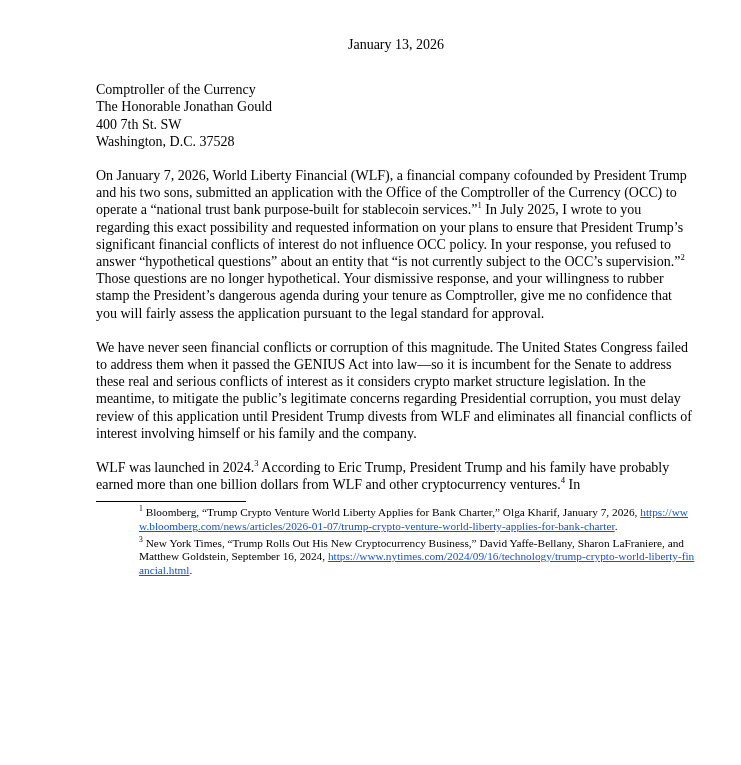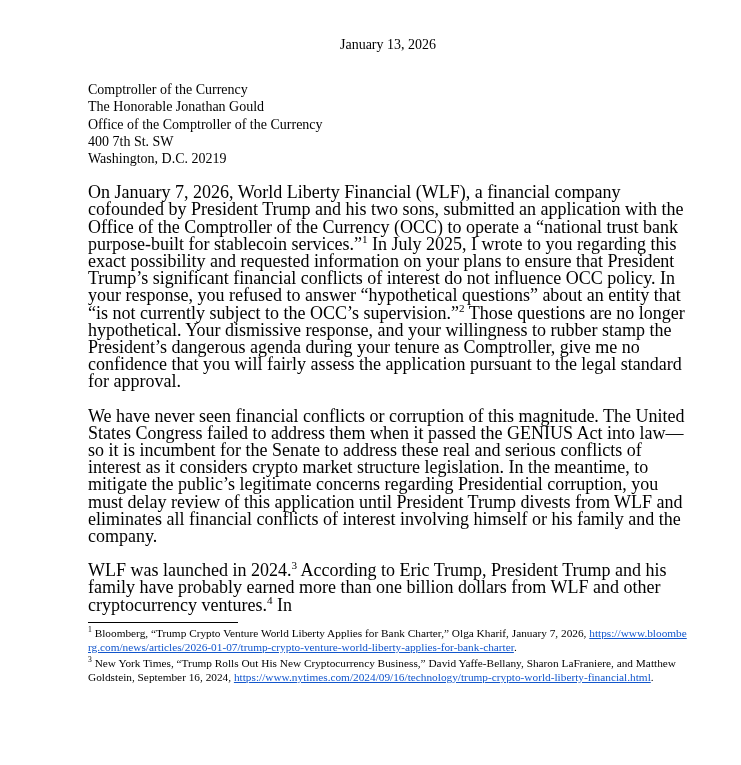--- a/index.html
+++ b/index.html
@@ -9,20 +9,21 @@
   }
   .page {
     position: relative;
     width: 741px;
     height: 765px;
     background: #ffffff;
     color: #000000;
     font-family: "Liberation Serif", "DejaVu Serif", serif;
     overflow: hidden;
     box-sizing: border-box;
+    padding-left: 8px;
   }
   .date-line {
     margin: 36px 0 0 88px;
     width: 600px;
     text-align: center;
     font-size: 14px;
     line-height: 17.2px;
   }
   .content {
     margin-left: 88px;
@@ -33,38 +34,39 @@
     font-size: 14px;
     line-height: 17.2px;
   }
   .salutation {
     margin-top: 14px;
     font-size: 14px;
     line-height: 17.2px;
   }
   .para {
     margin: 17px 0 0 0;
-    font-size: 18px;
+    font-size: 14px;
     line-height: 17.2px;
     text-align: left;
   }
   sup.fn-ref {
     font-size: 0.62em;
     line-height: 0;
   }
   .fn-sep {
     margin-top: 8px;
     width: 150px;
     height: 0;
     border-top: 1.6px solid #000000;
   }
   .footnotes {
     margin-top: 4px;
     font-size: 11.3px;
     line-height: 13.8px;
+    margin-left: 43px;
   }
   .footnote {
     margin-top: 2.5px;
   }
   .footnote sup {
     font-size: 0.68em;
     line-height: 0;
   }
   a.fn-link {
     color: var(--link-color, #1155CC);
@@ -74,23 +76,22 @@
 </style>
 </head>
 <body>
 
 <div class="page">
   <div class="date-line">January 13, 2026</div>
   <div class="content">
     <div class="address-block">
         <div>Comptroller of the Currency</div>
         <div>The Honorable Jonathan Gould</div>
-        <div>Office of the Comptroller of the Currency</div>
         <div>400 7th St. SW</div>
-        <div>Washington, D.C. 20219</div>
+        <div>Washington, D.C. 37528</div>
       </div>
     <div class="body-text">
         <p class="para">On January 7, 2026, World Liberty Financial (WLF), a financial company cofounded by President Trump and his two sons, submitted an application with the Office of the Comptroller of the Currency (OCC) to operate a “national trust bank purpose-built for stablecoin services.”<sup class="fn-ref">1</sup> In July 2025, I wrote to you regarding this exact possibility and requested information on your plans to ensure that President Trump’s significant financial conflicts of interest do not influence OCC policy. In your response, you refused to answer “hypothetical questions” about an entity that “is not currently subject to the OCC’s supervision.”<sup class="fn-ref">2</sup> Those questions are no longer hypothetical. Your dismissive response, and your willingness to rubber stamp the President’s dangerous agenda during your tenure as Comptroller, give me no confidence that you will fairly assess the application pursuant to the legal standard for approval.</p>
         <p class="para">We have never seen financial conflicts or corruption of this magnitude. The United States Congress failed to address them when it passed the GENIUS Act into law—so it is incumbent for the Senate to address these real and serious conflicts of interest as it considers crypto market structure legislation. In the meantime, to mitigate the public’s legitimate concerns regarding Presidential corruption, you must delay review of this application until President Trump divests from WLF and eliminates all financial conflicts of interest involving himself or his family and the company.</p>
         <p class="para">WLF was launched in 2024.<sup class="fn-ref">3</sup> According to Eric Trump, President Trump and his family have probably earned more than one billion dollars from WLF and other cryptocurrency ventures.<sup class="fn-ref">4</sup> In</p>
       </div>
     <div class="fn-sep"></div>
     <div class="footnotes">
         <div class="footnote"><sup>1</sup> Bloomberg, “Trump Crypto Venture World Liberty Applies for Bank Charter,” Olga Kharif, January 7, 2026, <a class="fn-link" href="#">https://www.bloomberg.com/news/articles/2026-01-07/trump-crypto-venture-world-liberty-applies-for-bank-charter</a>.</div>
         <div class="footnote"><sup>3</sup> New York Times, “Trump Rolls Out His New Cryptocurrency Business,” David Yaffe-Bellany, Sharon LaFraniere, and Matthew Goldstein, September 16, 2024, <a class="fn-link" href="#">https://www.nytimes.com/2024/09/16/technology/trump-crypto-world-liberty-financial.html</a>.</div>

